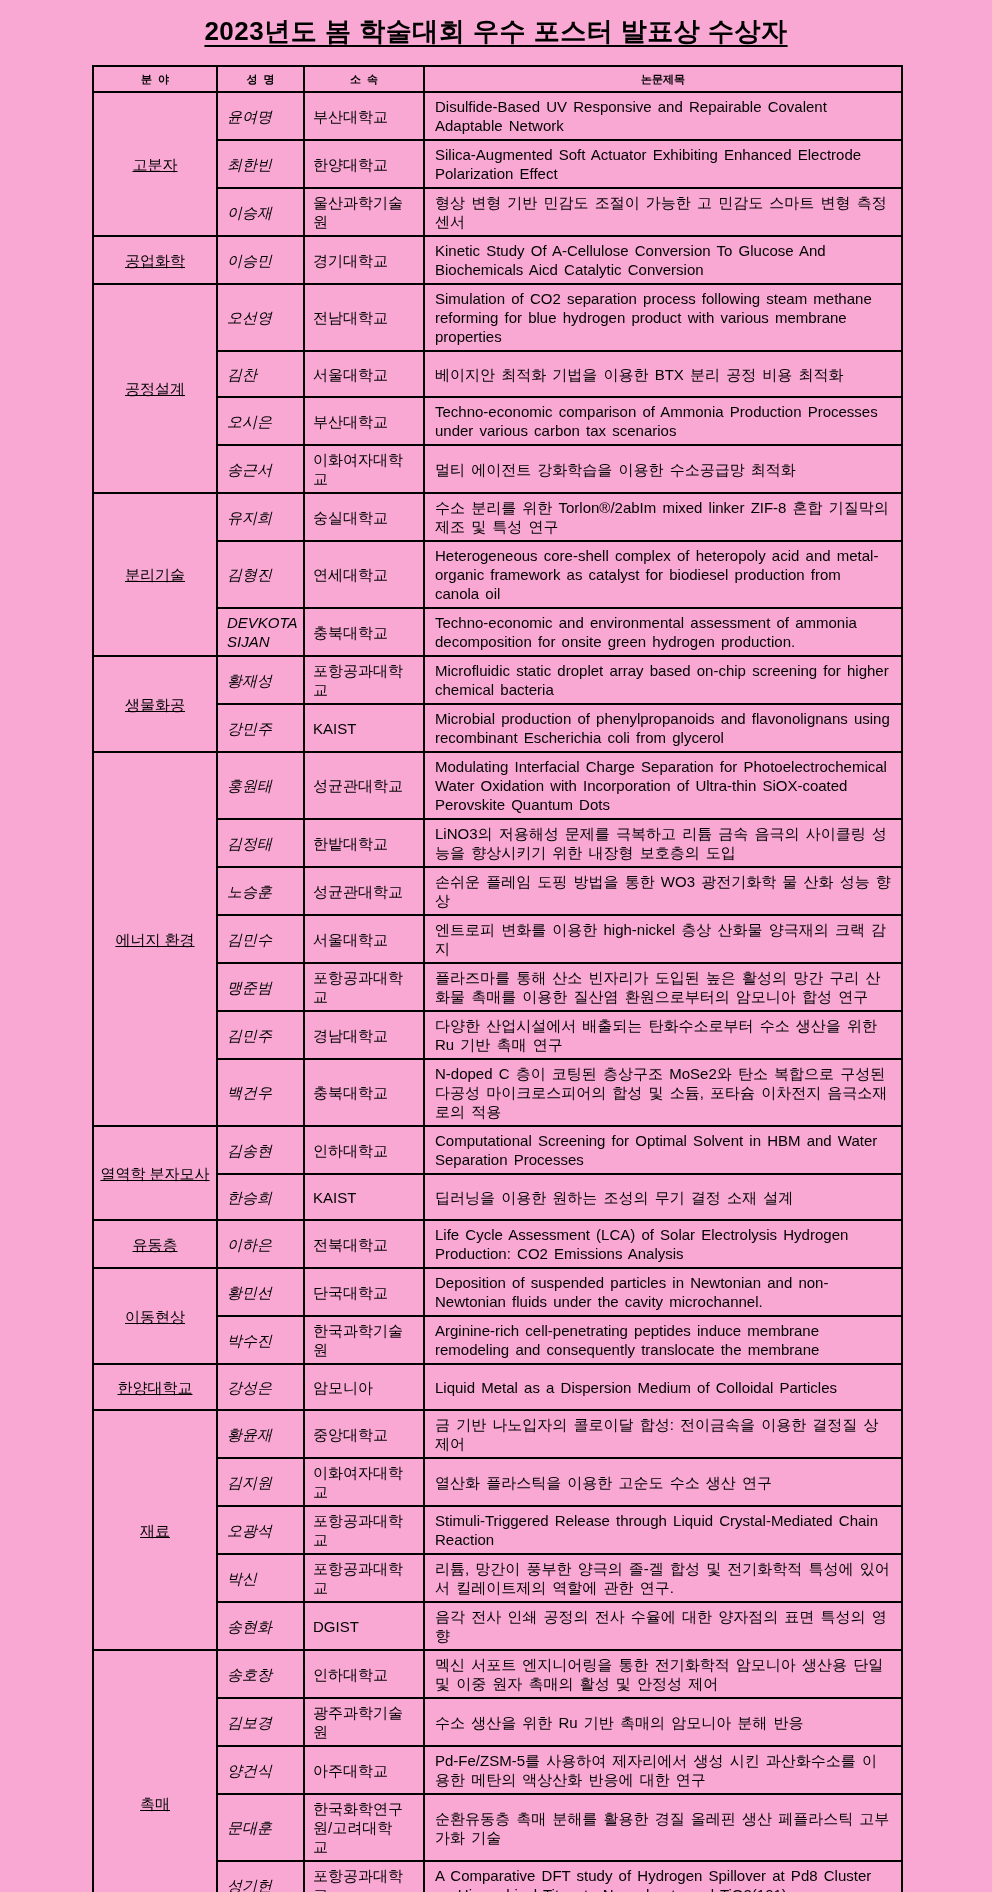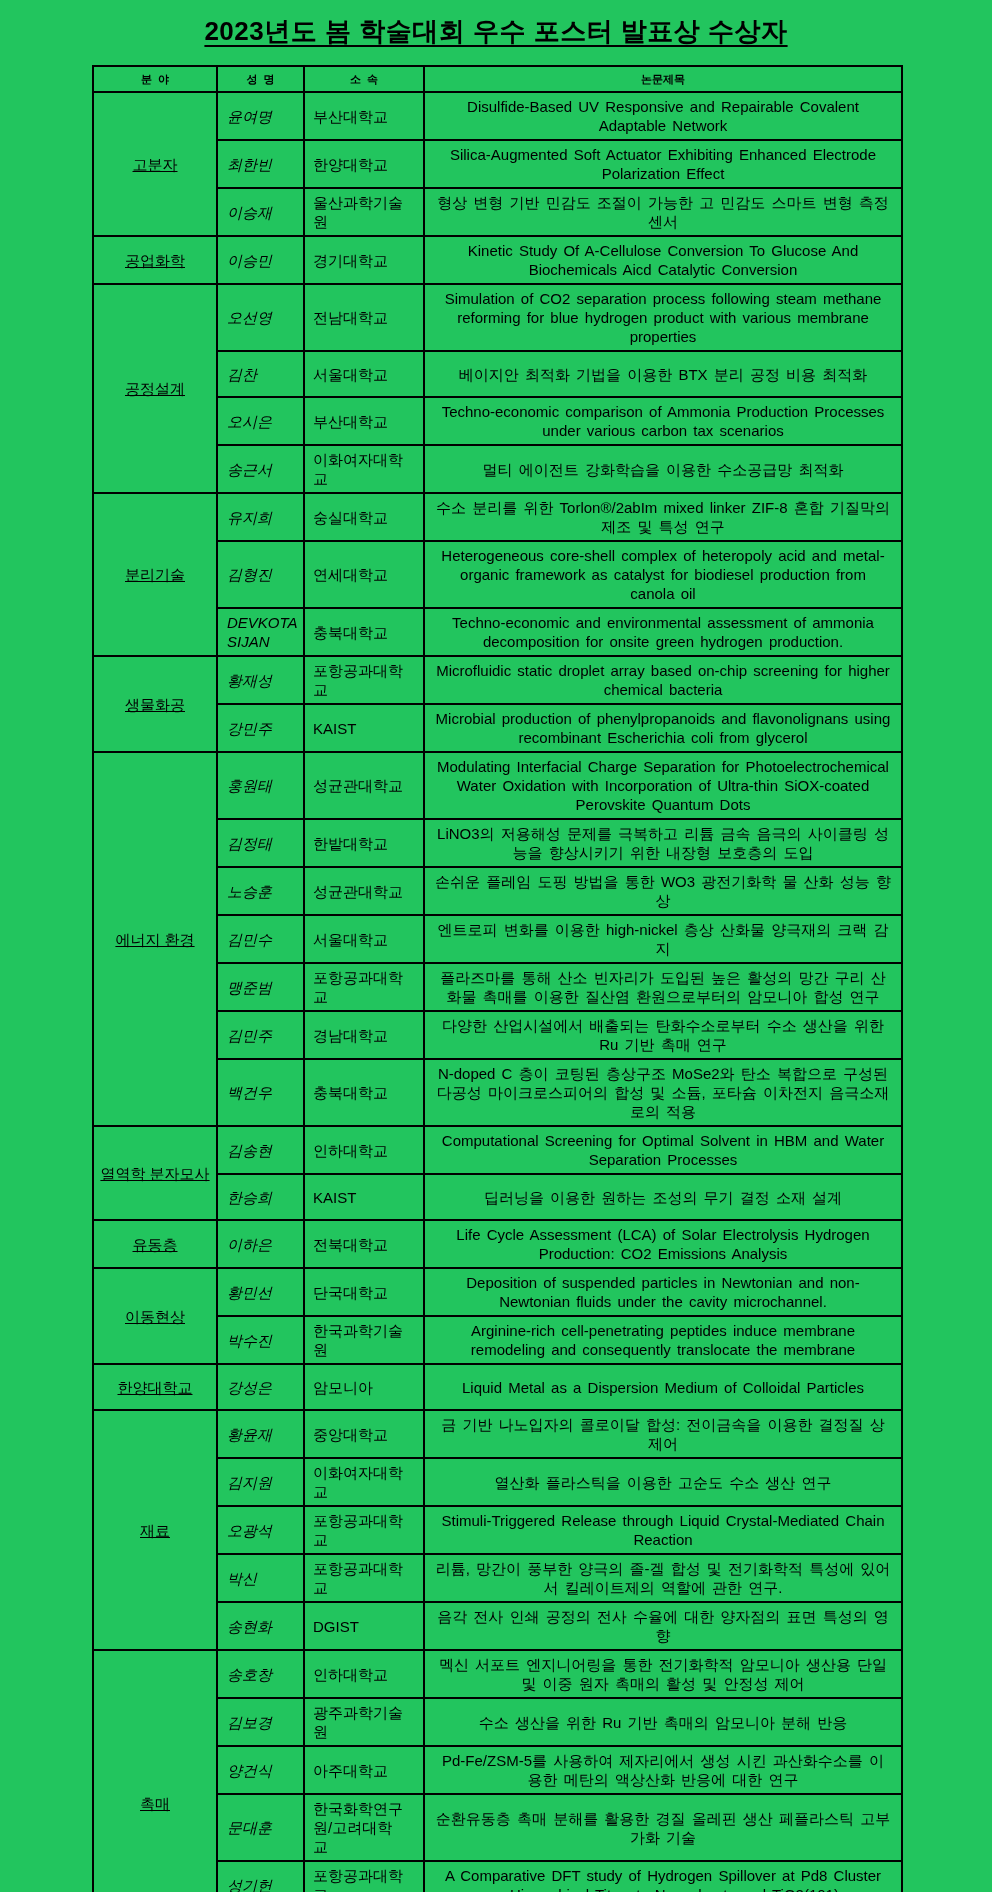--- a/index.html
+++ b/index.html
@@ -5,21 +5,21 @@
   html, body {
     margin: 0;
     padding: 0;
     background: #ffffff;
     color: #000000;
     font-family: "Liberation Sans", "DejaVu Sans", sans-serif;
   }
   .page {
     width: 992px;
     height: 1892px;
-    background: #22c55e;
+    background: #f9a8d4;
     box-sizing: border-box;
     overflow: hidden;
   }
   .doc-title {
     margin: 14px 0 16px 0;
     text-align: center;
     font-size: 26px;
     font-weight: bold;
     letter-spacing: 0.5px;
     text-decoration: underline;
@@ -61,21 +61,21 @@
   td.name-cell {
     text-align: left;
     padding: 4px 8px 4px 9px;
     font-style: italic;
   }
   td.aff-cell {
     text-align: left;
     padding: 4px 16px 4px 8px;
   }
   td.title-cell {
-    text-align: center;
+    text-align: left;
     padding: 4px 10px;
     word-spacing: 2px;
   }
 </style>
 </head>
 <body>
 
 <div class="page">
   <h1 class="doc-title">2023년도 봄 학술대회 우수 포스터 발표상 수상자</h1>
 

